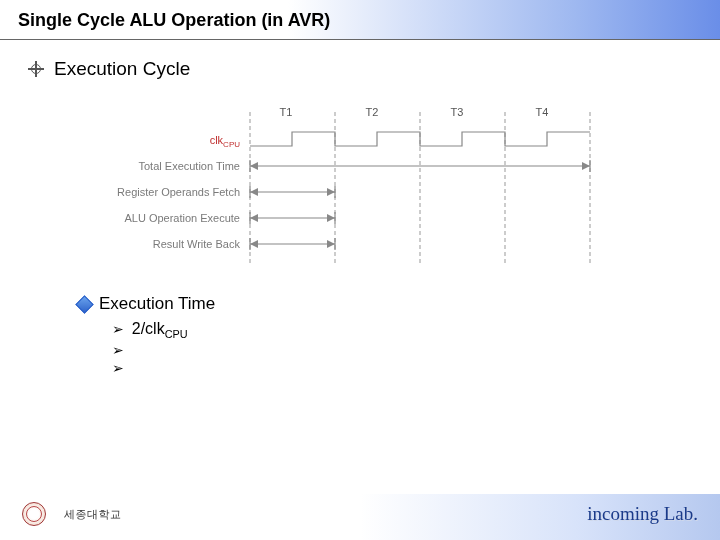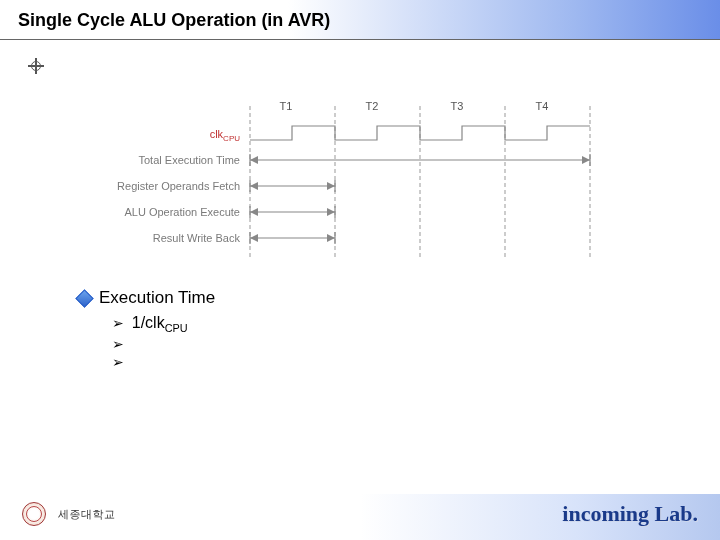--- a/index.html
+++ b/index.html
@@ -67,47 +67,48 @@
   .item { display: flex; align-items: baseline; gap: 8px; font-size: 16px; color: #000; margin-bottom: 2px; }
   .chev { color: #000; font-size: 14px; flex-shrink: 0; }
   .sub-cpu { font-size: 0.68em; vertical-align: sub; }
   .footer {
     position: absolute; bottom: 0; left: 0; right: 0;
     height: 46px;
     display: flex; align-items: center; justify-content: space-between;
     padding: 0 22px 6px;
     background: linear-gradient(to right, #fff 0%, #fff 50%, #d8e3fa 80%, #b5c8ef 100%);
   }
-  .logo { display: flex; align-items: center; gap: 12px; }
+  .logo { display: flex; align-items: center; gap: 18px; }
   .logo-seal {
     width: 24px; height: 24px; border-radius: 50%;
     border: 1px solid #a03838;
     background: radial-gradient(circle, #fff 30%, #f5e2d8 70%);
     position: relative;
   }
   .logo-seal::after {
     content: ''; position: absolute; inset: 3px;
     border: 1px solid #b84848; border-radius: 50%;
   }
   .logo-text { font-size: 11px; color: #333; letter-spacing: 0.5px; }
   .lab {
     font-family: "Times New Roman", serif;
-    font-weight: bold; font-size: 22px; color: #1a3a8a;
+    font-weight: normal; font-size: 19px; color: #1a3a8a;
     text-shadow: 1px 1px 0 #d0d8ea;
   }
 </style>
 </head>
 <body>
 
 <div class="title-bar">Single Cycle ALU Operation (in AVR)</div>
 
 <div class="section">
   <span class="bullet-target">
       <span class="ring"></span>
     </span>
+  <span class="section-label">Execution Cycle</span>
 </div>
 
 <div class="diagram">
   <svg viewBox="0 0 500 170">
     <line class="dash" x1="150" y1="8" x2="150" y2="162"></line>
     <line class="dash" x1="235" y1="8" x2="235" y2="162"></line>
     <line class="dash" x1="320" y1="8" x2="320" y2="162"></line>
     <line class="dash" x1="405" y1="8" x2="405" y2="162"></line>
     <line class="dash" x1="490" y1="8" x2="490" y2="162"></line>
 
@@ -142,21 +143,21 @@
 </div>
 
 <div class="subsection">
   <span class="bullet-diamond"></span>
   <span class="sub-label">Execution Time</span>
 </div>
 
 <div class="item-list">
   <div class="item">
     <span class="chev">➢</span>
-    <span><span> 1/clk</span><span class="sub-cpu">CPU</span><span></span></span>
+    <span><span> 2/clk</span><span class="sub-cpu">CPU</span><span></span></span>
   </div>
   <div class="item">
     <span class="chev">➢</span>
   </div>
   <div class="item">
     <span class="chev">➢</span>
   </div>
 </div>
 
 <div class="footer">

